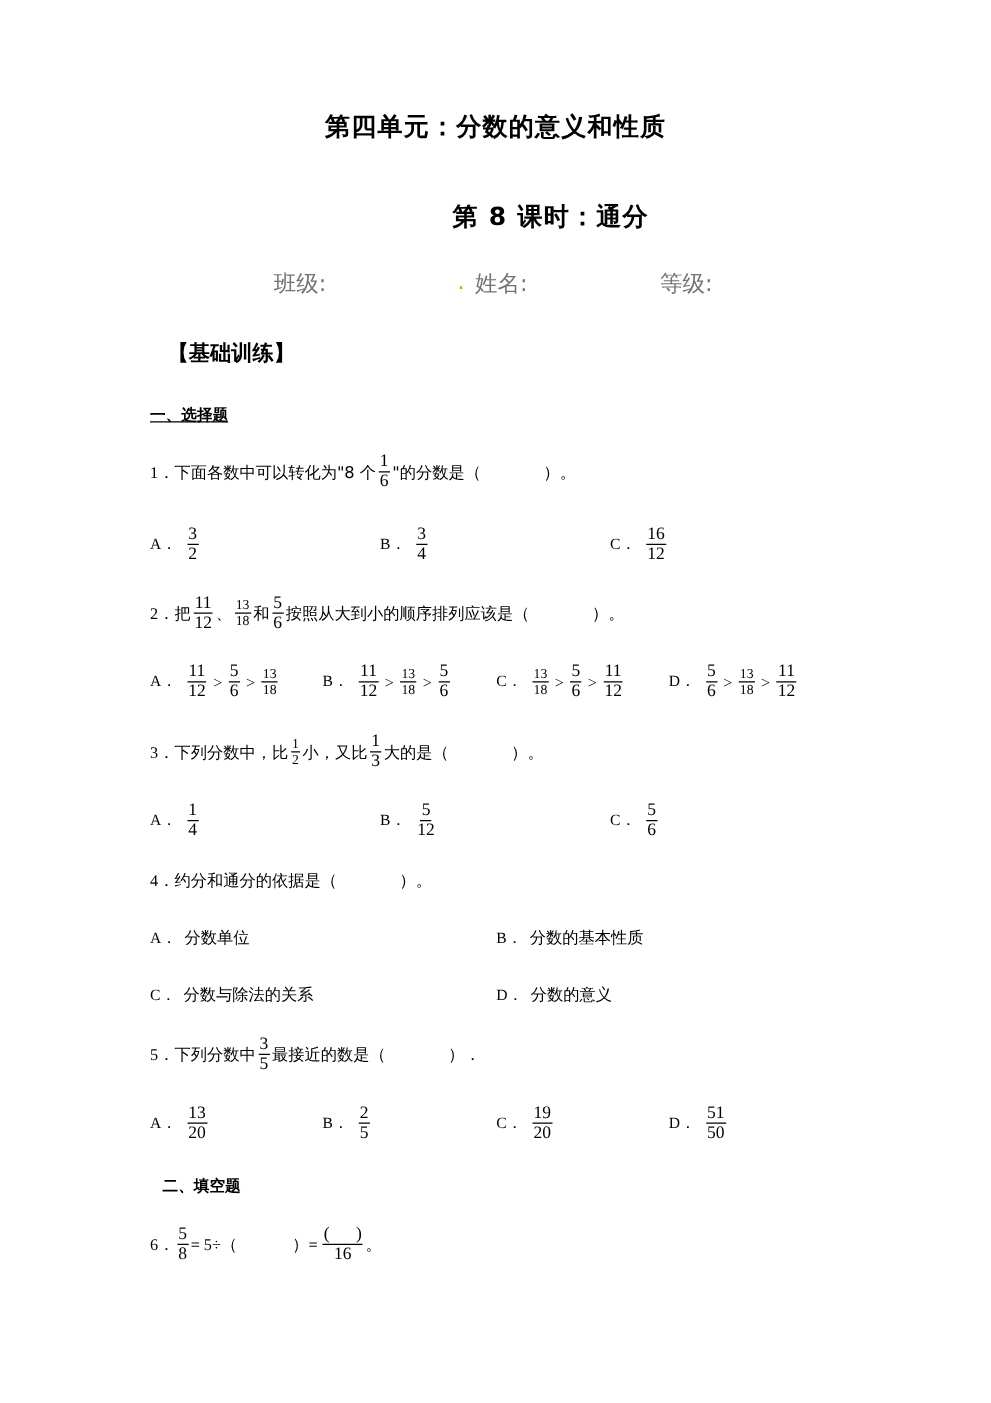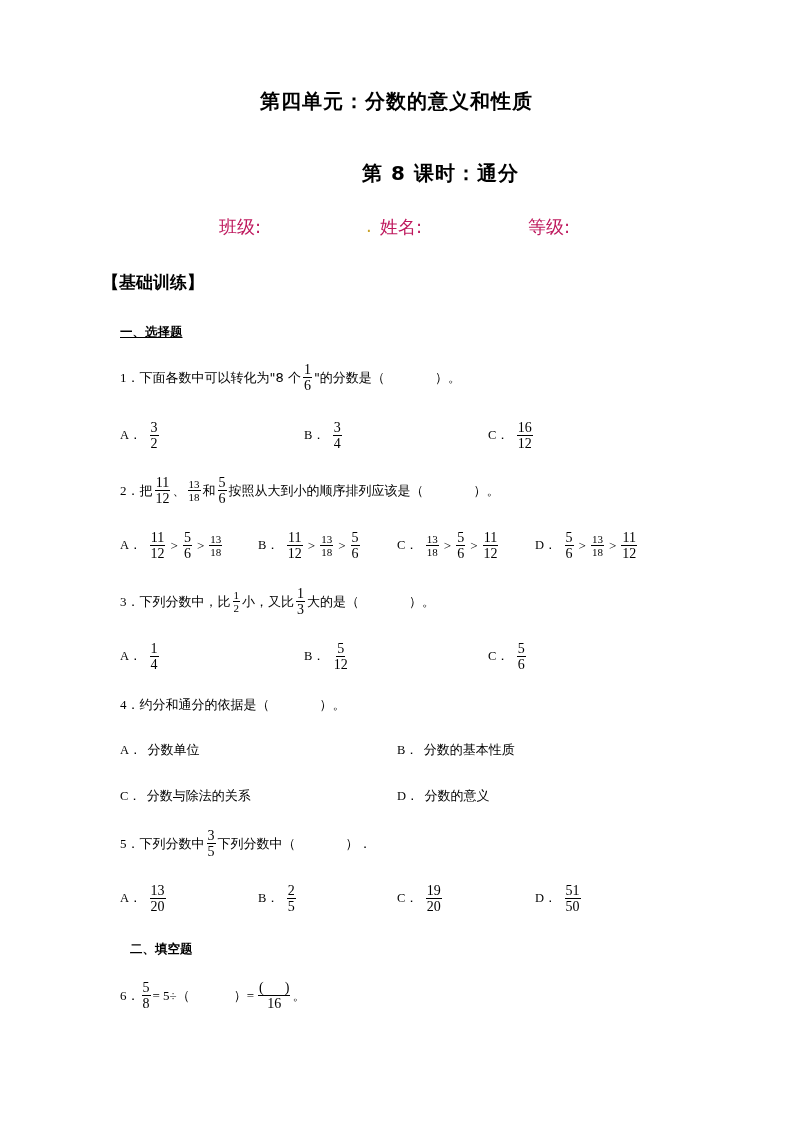--- a/index.html
+++ b/index.html
@@ -1,19 +1,19 @@
 <!DOCTYPE html>
 <html><head>
 <meta charset="utf-8">
 <style>
   html, body { margin: 0; padding: 0; background: #ffffff; }
   body { width: 793px; height: 1122px; position: relative; overflow: hidden; color: #000; font-family: "DejaVu Sans", sans-serif; }
   .abs { position: absolute; white-space: nowrap; }
   .title { font-weight: bold; font-size: 20px; letter-spacing: 1px; left: 0; width: 793px; text-align: center; }
-  .info { font-size: 18px; color: #be185d; }
+  .info { font-size: 18px; color: #737373; }
   .dot { color: #c9a227; font-size: 18px; }
   .section { font-weight: bold; font-size: 17px; }
   .subsection { font-weight: bold; font-size: 12.5px; }
   .q { font-size: 13px; font-family: "DejaVu Sans", sans-serif; display: flex; align-items: center; }
   .num { font-family: "Liberation Serif", serif; font-size: 13px; }
   .frac { display: inline-flex; flex-direction: column; align-items: center; vertical-align: middle; font-family: "Liberation Serif", serif; font-size: 14px; line-height: 15px; margin: 0 2px; }
   .frac.small { font-size: 11px; line-height: 12px; }
   .frac .n { border-bottom: 1px solid #000; padding: 0 1px; }
   .frac .d { padding: 0 1px; }
   .opt-label { font-family: "Liberation Serif", serif; font-size: 12.5px; margin-right: 6px; }
@@ -24,21 +24,21 @@
 <body>
 
 <div class="abs title" style="top:88px;">第四单元：分数的意义和性质</div>
 <div class="abs title" style="top:160px;padding-left:44px;">第 8 课时：通分</div>
 
 <div class="abs info" style="left:219px; top:215px;">班级:</div>
 <div class="abs dot" style="left:366px; top:215px;">.</div>
 <div class="abs info" style="left:380px; top:215px;">姓名:</div>
 <div class="abs info" style="left:528px; top:215px;">等级:</div>
 
-<div class="abs section" style="left:102px; top:271px;">【基础训练】</div>
+<div class="abs section" style="left:134px; top:271px;">【基础训练】</div>
 
 <div class="abs subsection" style="left:120px; top:324px;text-decoration:underline;">一、选择题</div>
 
 <div class="abs q" style="left:120px; top:362px;">
   <span class="num">1．</span>
   <span>下面各数中可以转化为"8 个</span>
   <span class="frac">
       <span class="n">1</span>
       <span class="d">6</span>
     </span>
@@ -220,21 +220,21 @@
     <span>分数的意义</span>
 </div>
 
 <div class="abs q" style="left:120px; top:828px;">
   <span class="num">5．</span>
   <span>下列分数中</span>
   <span class="frac">
       <span class="n">3</span>
       <span class="d">5</span>
     </span>
-  <span>下列分数中（</span>
+  <span>最接近的数是（</span>
   <span class="blank" style="width:50px"></span>
   <span>）．</span>
 </div>
 <div class="abs q" style="left:120px; top:883px;">
   <span class="opt-label">A．</span>
   <span class="frac">
       <span class="n">13</span>
       <span class="d">20</span>
     </span>
 </div>

